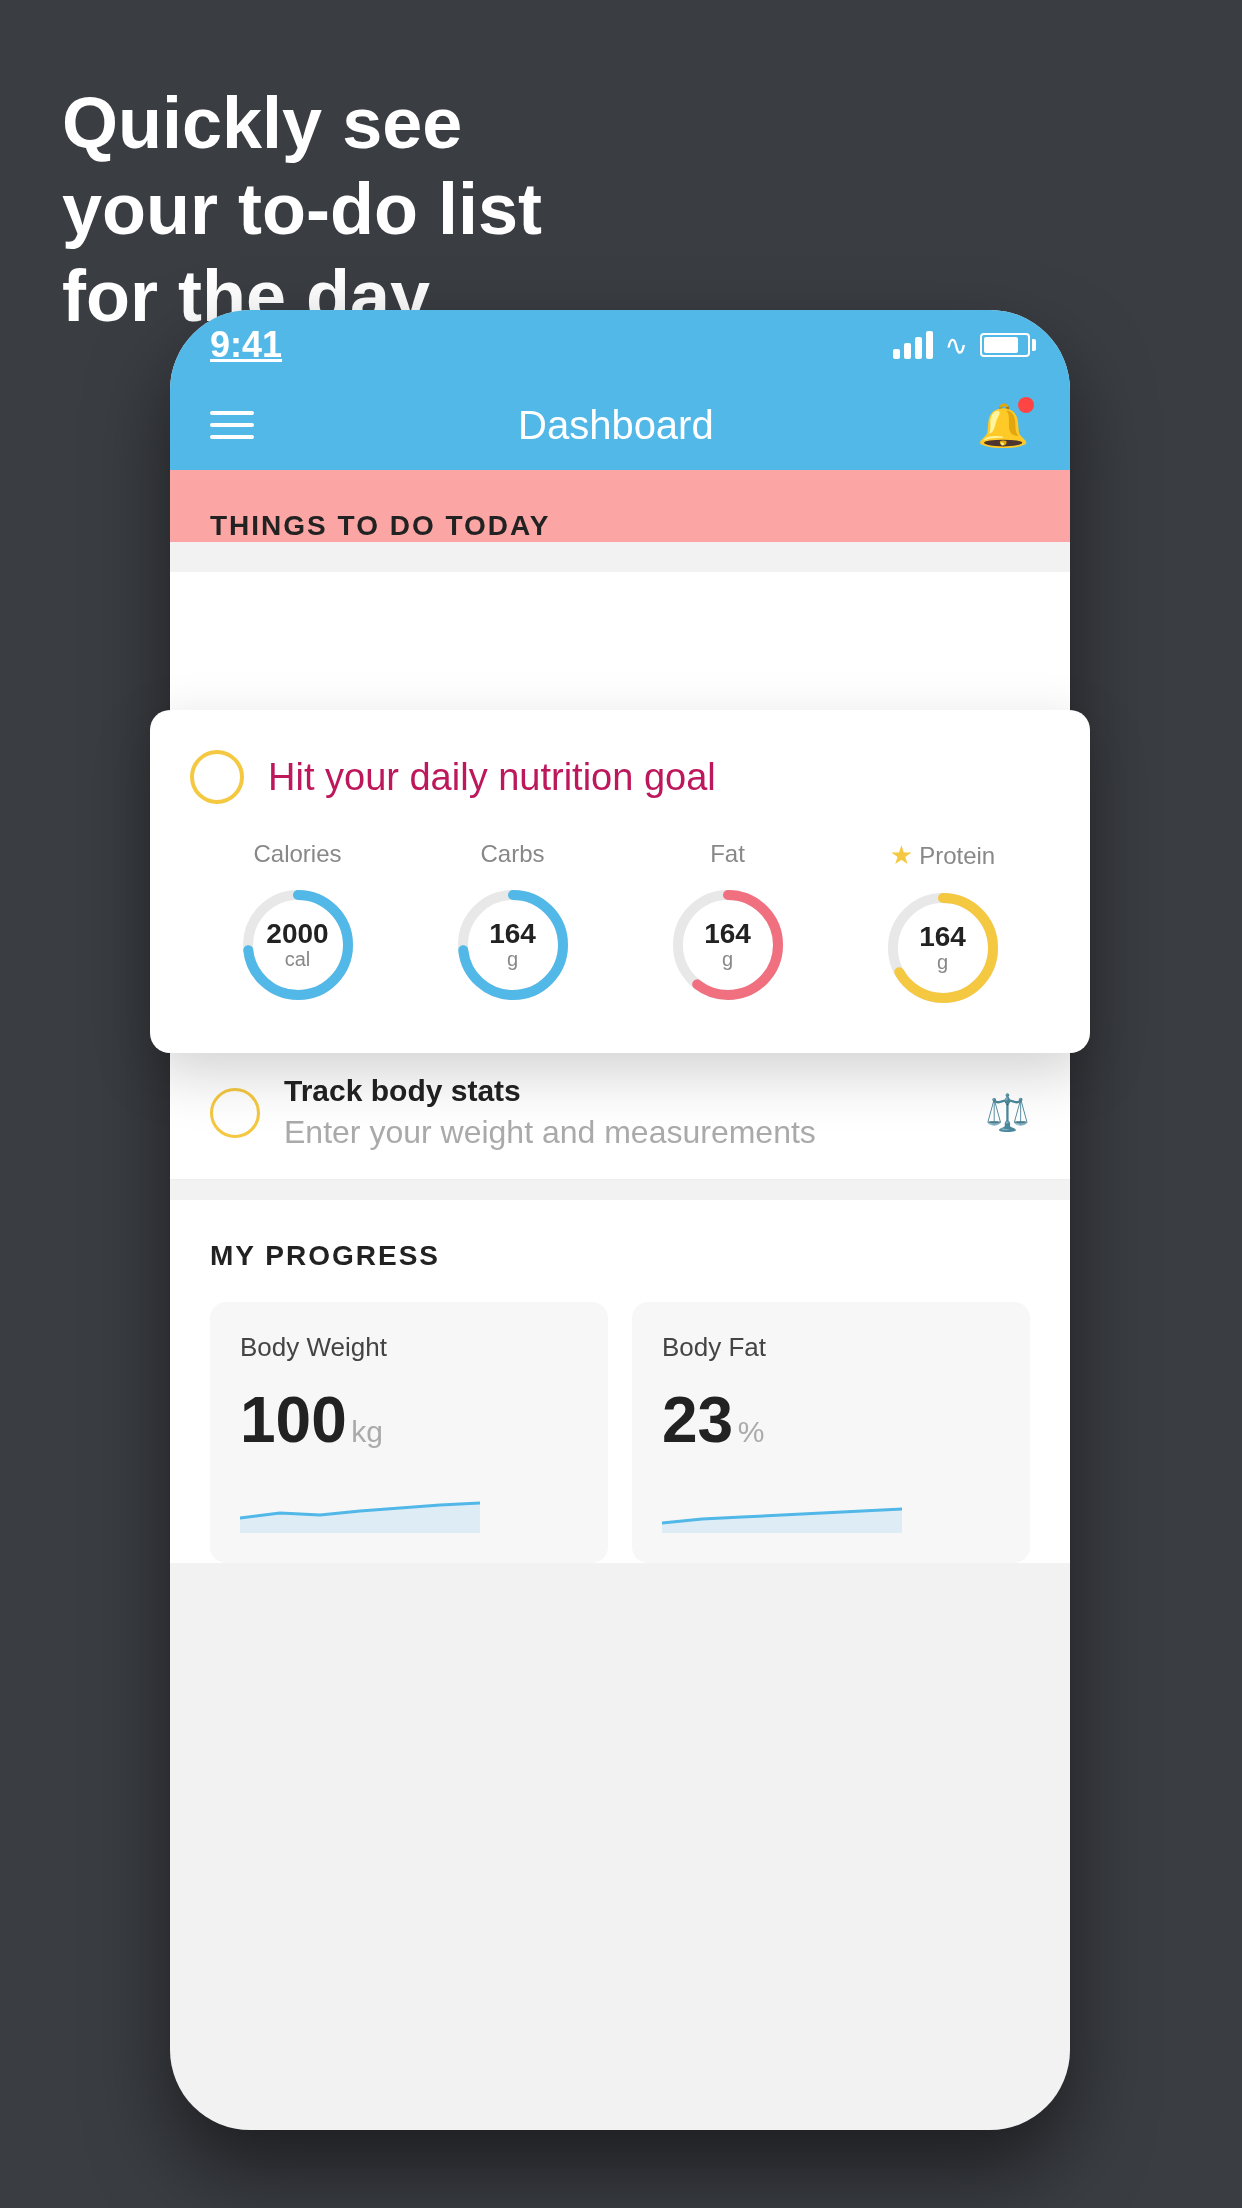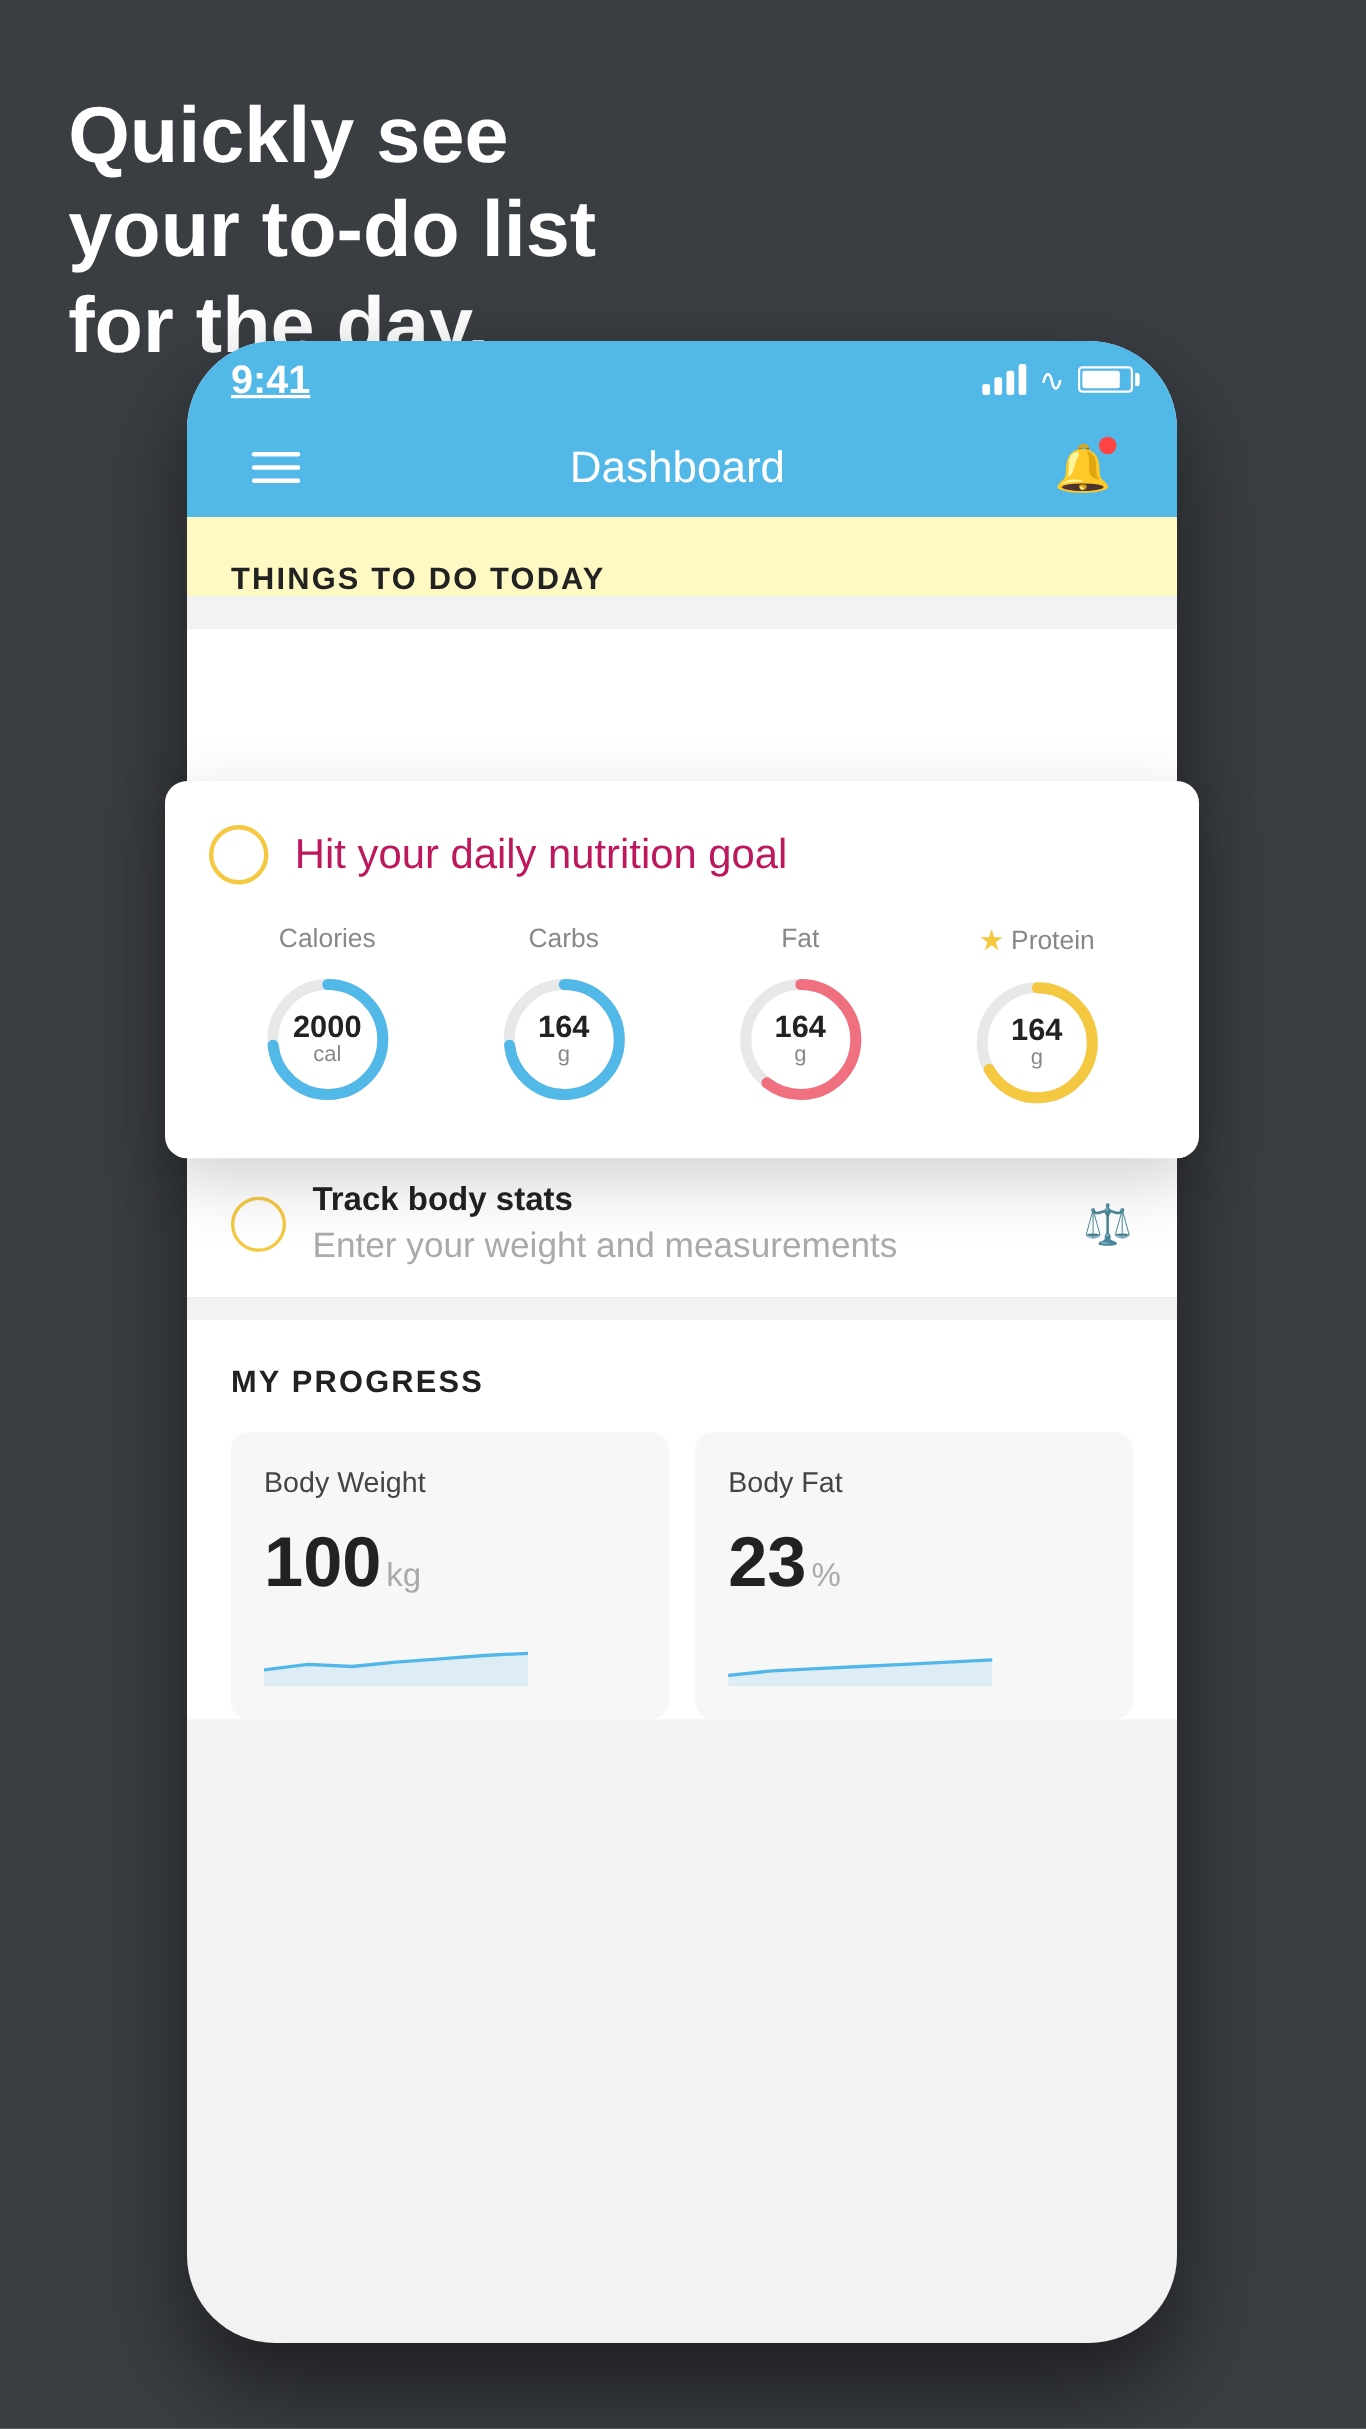--- a/index.html
+++ b/index.html
@@ -114,21 +114,21 @@
       border-radius: 2px;
     }
 
     
     .nav-bar {
       background: #52b8e8;
       height: 90px;
       display: flex;
       align-items: center;
       justify-content: space-between;
-      padding: 0 59px;
+      padding: 0 40px;
     }
 
     .hamburger {
       display: flex;
       flex-direction: column;
       gap: 8px;
       cursor: pointer;
     }
 
     .hamburger-line {
@@ -383,21 +383,21 @@
       font-weight: 400;
     }
 
     .mini-chart {
       margin-top: 16px;
       height: 60px;
       overflow: visible;
     }
 
     .things-section {
-      background: #fef9c3;
+      background: #fca5a5;
       padding-top: 40px;
       padding-left: 40px;
       padding-right: 40px;
     }
   </style>
 </head>
 <body>
 
 <div class="hero-text">
   <div>Quickly see</div>

